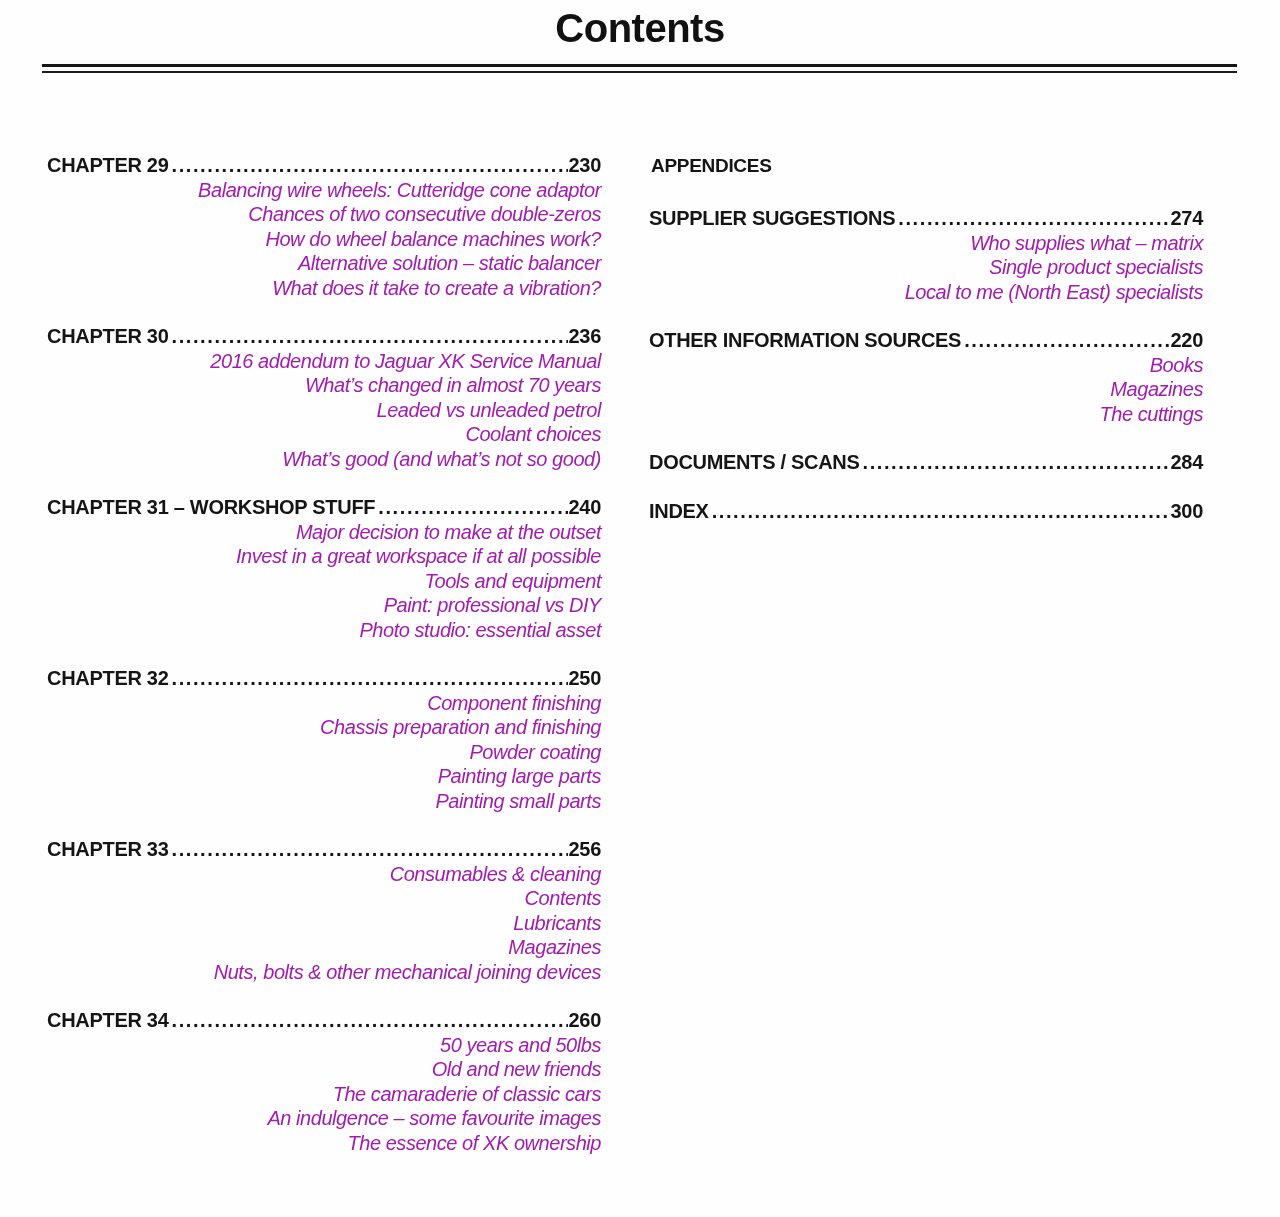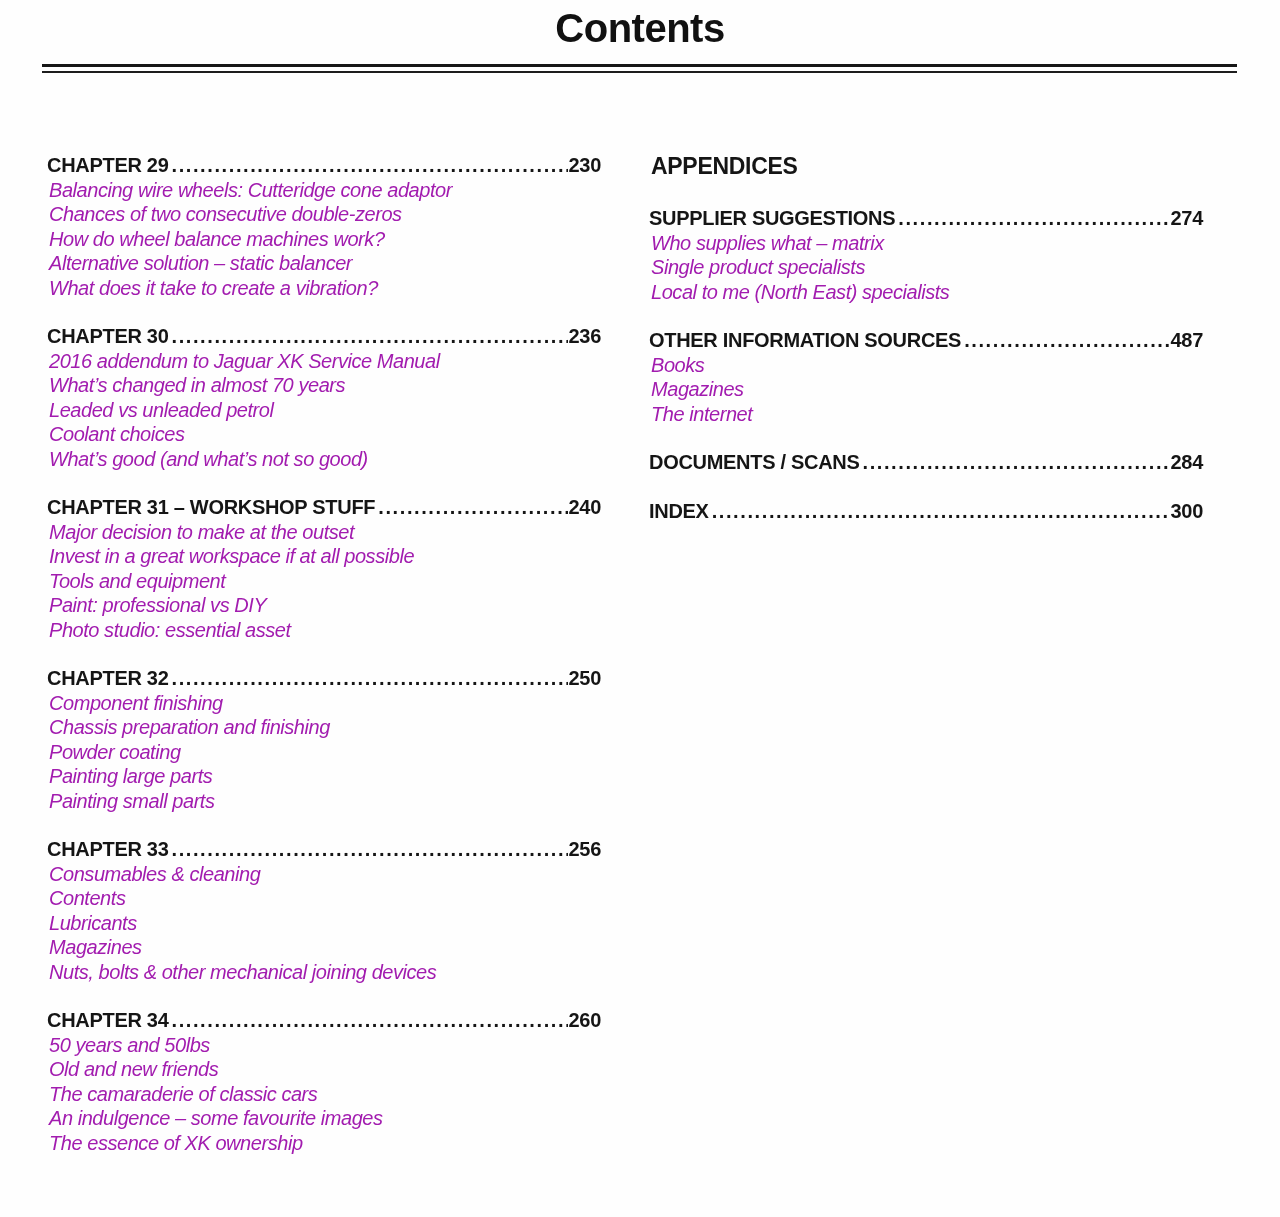--- a/index.html
+++ b/index.html
@@ -42,28 +42,29 @@
     gap: 48px;
     padding: 80px 77px 0 47px;
     align-items: flex-start;
   }
   .col {
     flex: 1 1 0;
     min-width: 0;
   }
   .group-heading {
     margin: 0 0 27px 2px;
-    font-size: 23px;
+    font-size: 19px;
     line-height: 26px;
     font-weight: 700;
     letter-spacing: -0.3px;
     color: #151515;
   }
   .toc-section {
     margin: 0 0 24px 0;
+    text-align: right;
   }
   .toc-row {
     display: flex;
     align-items: baseline;
     font-weight: 700;
     font-size: 20px;
     line-height: 24.5px;
     letter-spacing: -0.3px;
     color: #151515;
     white-space: nowrap;
@@ -210,26 +211,26 @@
             <li class="toc-item">Who supplies what – matrix</li>
             <li class="toc-item">Single product specialists</li>
             <li class="toc-item">Local to me (North East) specialists</li>
           </ul>
   </section>
 
   <section class="toc-section">
     <div class="toc-row">
       <span class="toc-title">OTHER INFORMATION SOURCES </span>
       <span class="leader"></span>
-      <span class="toc-page">487</span>
+      <span class="toc-page">220</span>
     </div>
     <ul class="toc-items">
             <li class="toc-item">Books</li>
             <li class="toc-item">Magazines</li>
-            <li class="toc-item">The internet</li>
+            <li class="toc-item">The cuttings</li>
           </ul>
   </section>
 
   <section class="toc-section">
     <div class="toc-row">
       <span class="toc-title">DOCUMENTS / SCANS</span>
       <span class="leader"></span>
       <span class="toc-page">284</span>
     </div>
   </section>

